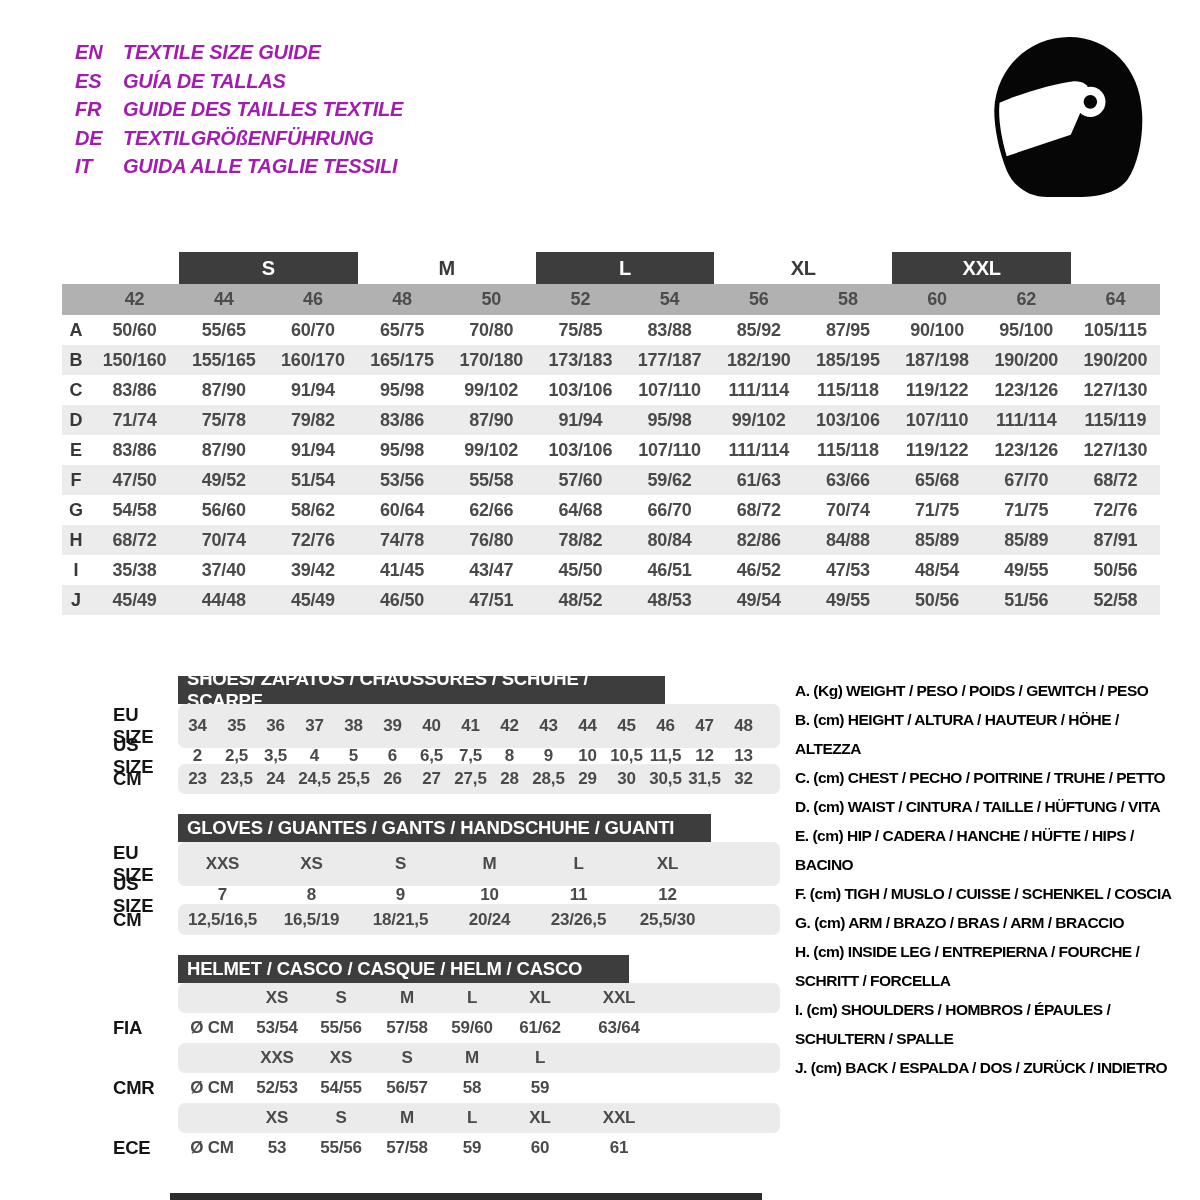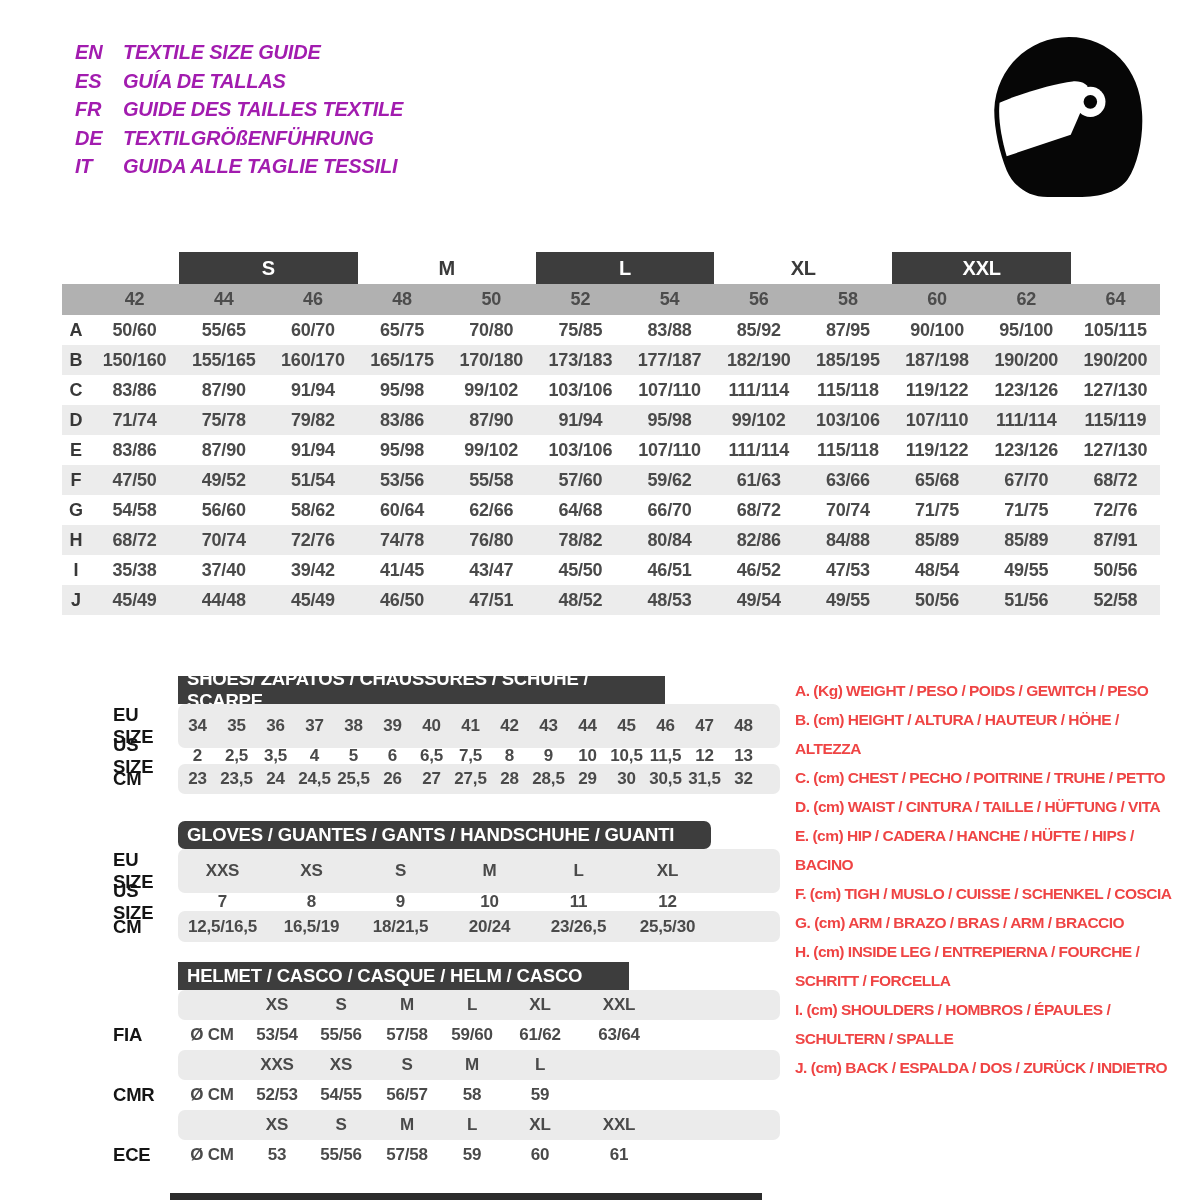--- a/index.html
+++ b/index.html
@@ -35,26 +35,26 @@
   .sec-title.w-gloves { width:533px; }
   .sec-title.w-helmet { width:451px; }
   .sec-row { display:grid; grid-template-columns:98px 1fr; height:30px; }
   .sec-row.h31 { height:31px; }
   .sec-label { display:flex; align-items:center; color:#141414; font-size:18.5px;margin-left:33px; }
   .sec-values { display:grid;border-radius:7px; }
   .sec-values.shaded { background:#ebebeb; }
   .shoes-grid { grid-template-columns:repeat(15,39px) 1fr; }
   .gloves-grid { grid-template-columns:repeat(6,89px) 1fr; }
   .helm-grid { grid-template-columns:68px 62px 66px 66px 64px 72px 86px 1fr; }
-  .mt-gap-sm { margin-top:27px;border-radius:7px; }
+  .mt-gap-sm { margin-top:20px; }
   .mt-gap-lg { margin-top:20px; }
 
   
   .legend { position:absolute; left:795px; top:676px; width:380px; font-size:15.5px;
-            line-height:29px; color:#ef4444; letter-spacing:-0.5px; }
+            line-height:29px; color:#000000; letter-spacing:-0.5px; }
 
   
   .bottom-bar { position:absolute; left:170px; top:1193px; width:592px; height:7px; background:#2c2c2c; }
 </style>
 </head>
 <body>
 
 <div class="page">
 
   <div class="lang-block">

